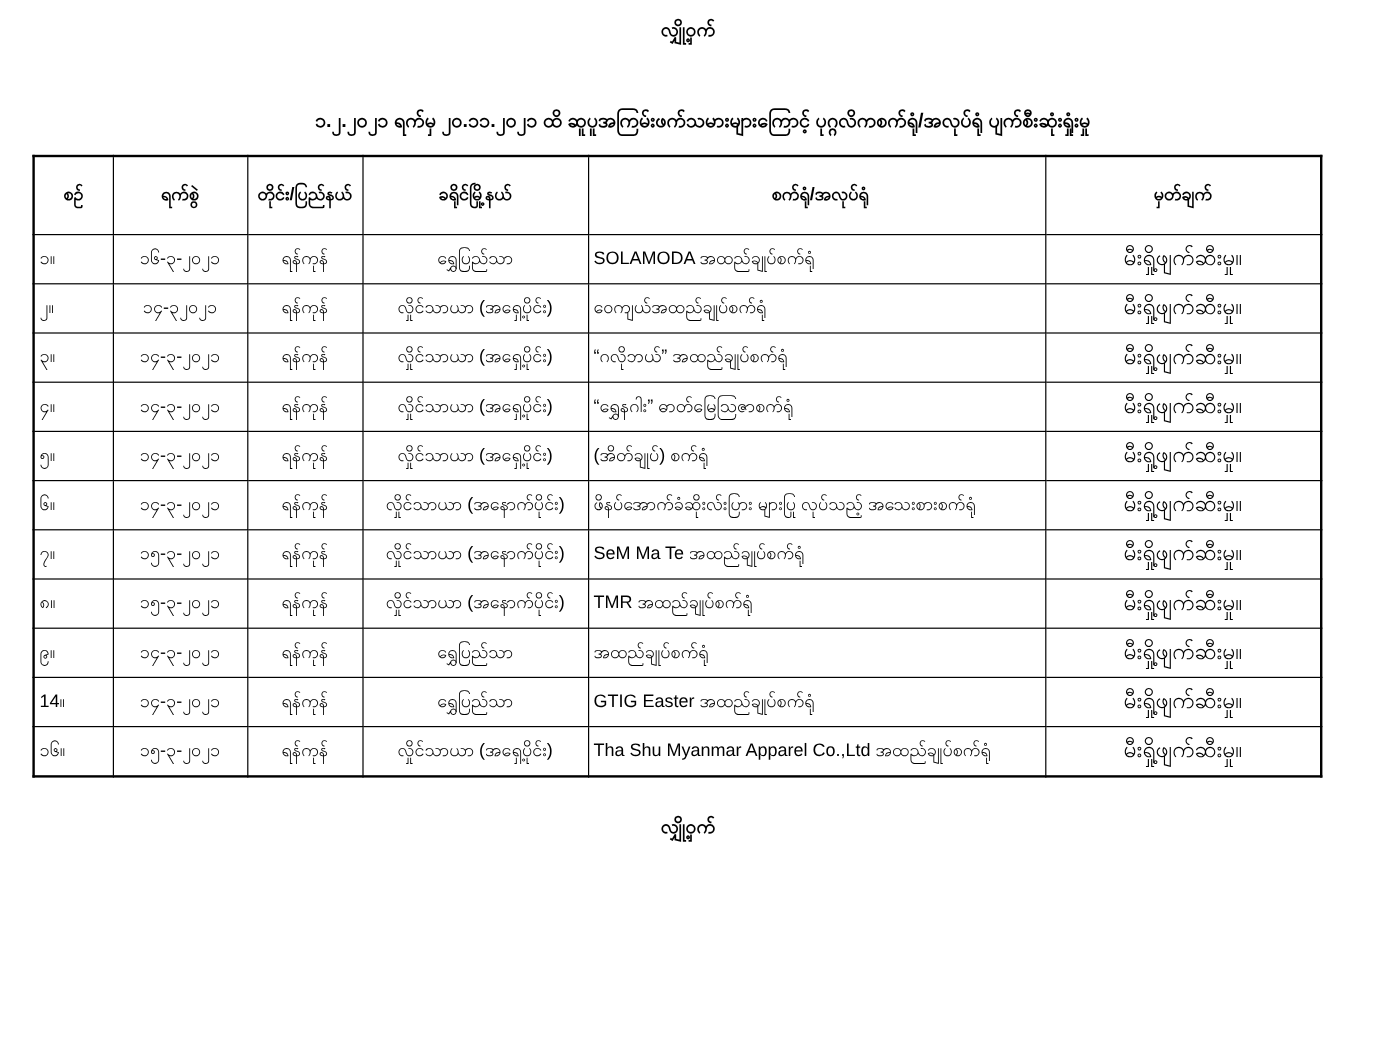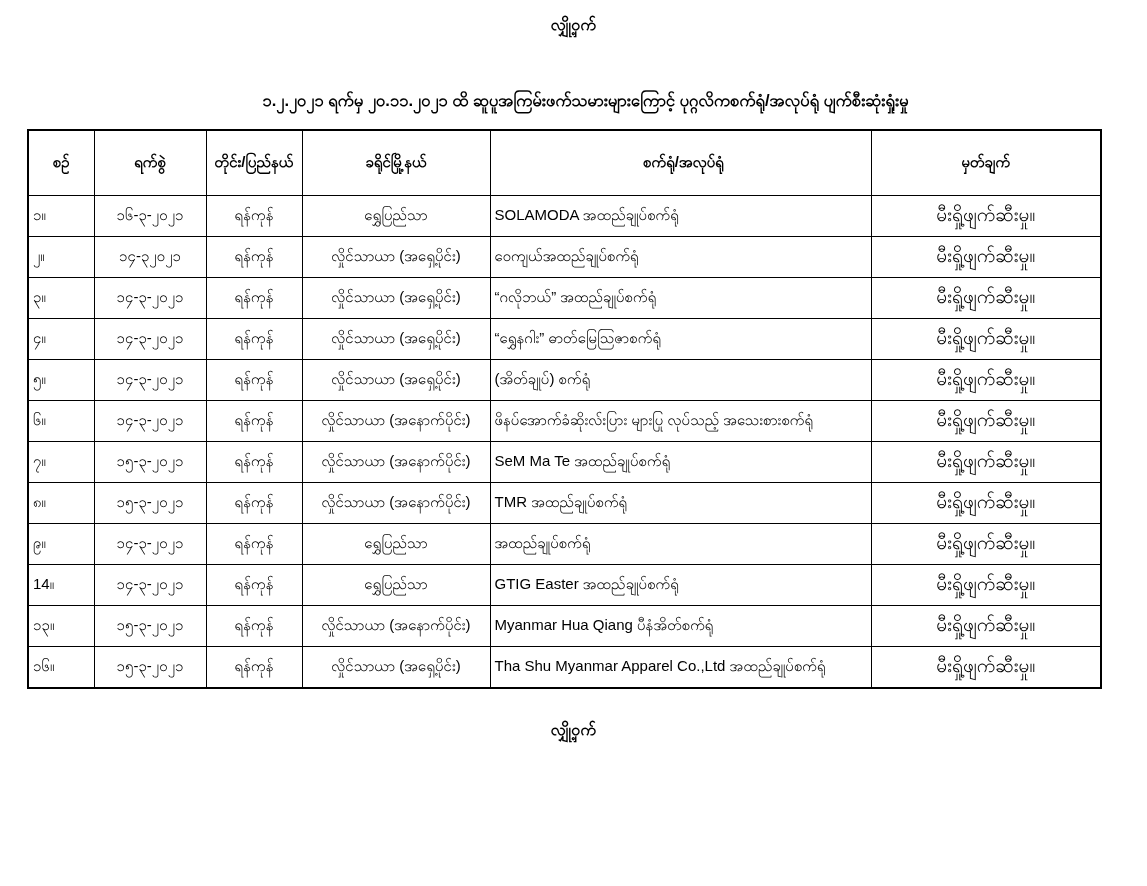--- a/index.html
+++ b/index.html
@@ -183,28 +183,20 @@
   </tr>
           <tr>
     <td class="cell-no">14။</td>
     <td class="cell-date">၁၄-၃-၂၀၂၁</td>
     <td class="cell-region">ရန်ကုန်</td>
     <td class="cell-township">ရွှေပြည်သာ</td>
     <td class="cell-factory">GTIG Easter အထည်ချုပ်စက်ရုံ</td>
     <td class="cell-remark">မီးရှို့ဖျက်ဆီးမှု။</td>
   </tr>
           <tr>
-    <td class="cell-no">၁၃။</td>
-    <td class="cell-date">၁၅-၃-၂၀၂၁</td>
-    <td class="cell-region">ရန်ကုန်</td>
-    <td class="cell-township">လှိုင်သာယာ (အနောက်ပိုင်း)</td>
-    <td class="cell-factory">Myanmar Hua Qiang ပီနံအိတ်စက်ရုံ</td>
-    <td class="cell-remark">မီးရှို့ဖျက်ဆီးမှု။</td>
-  </tr>
-          <tr>
     <td class="cell-no">၁၆။</td>
     <td class="cell-date">၁၅-၃-၂၀၂၁</td>
     <td class="cell-region">ရန်ကုန်</td>
     <td class="cell-township">လှိုင်သာယာ (အရှေ့ပိုင်း)</td>
     <td class="cell-factory">Tha Shu Myanmar Apparel Co.,Ltd အထည်ချုပ်စက်ရုံ</td>
     <td class="cell-remark">မီးရှို့ဖျက်ဆီးမှု။</td>
   </tr>
         </tbody>
     </table>
   </div>

